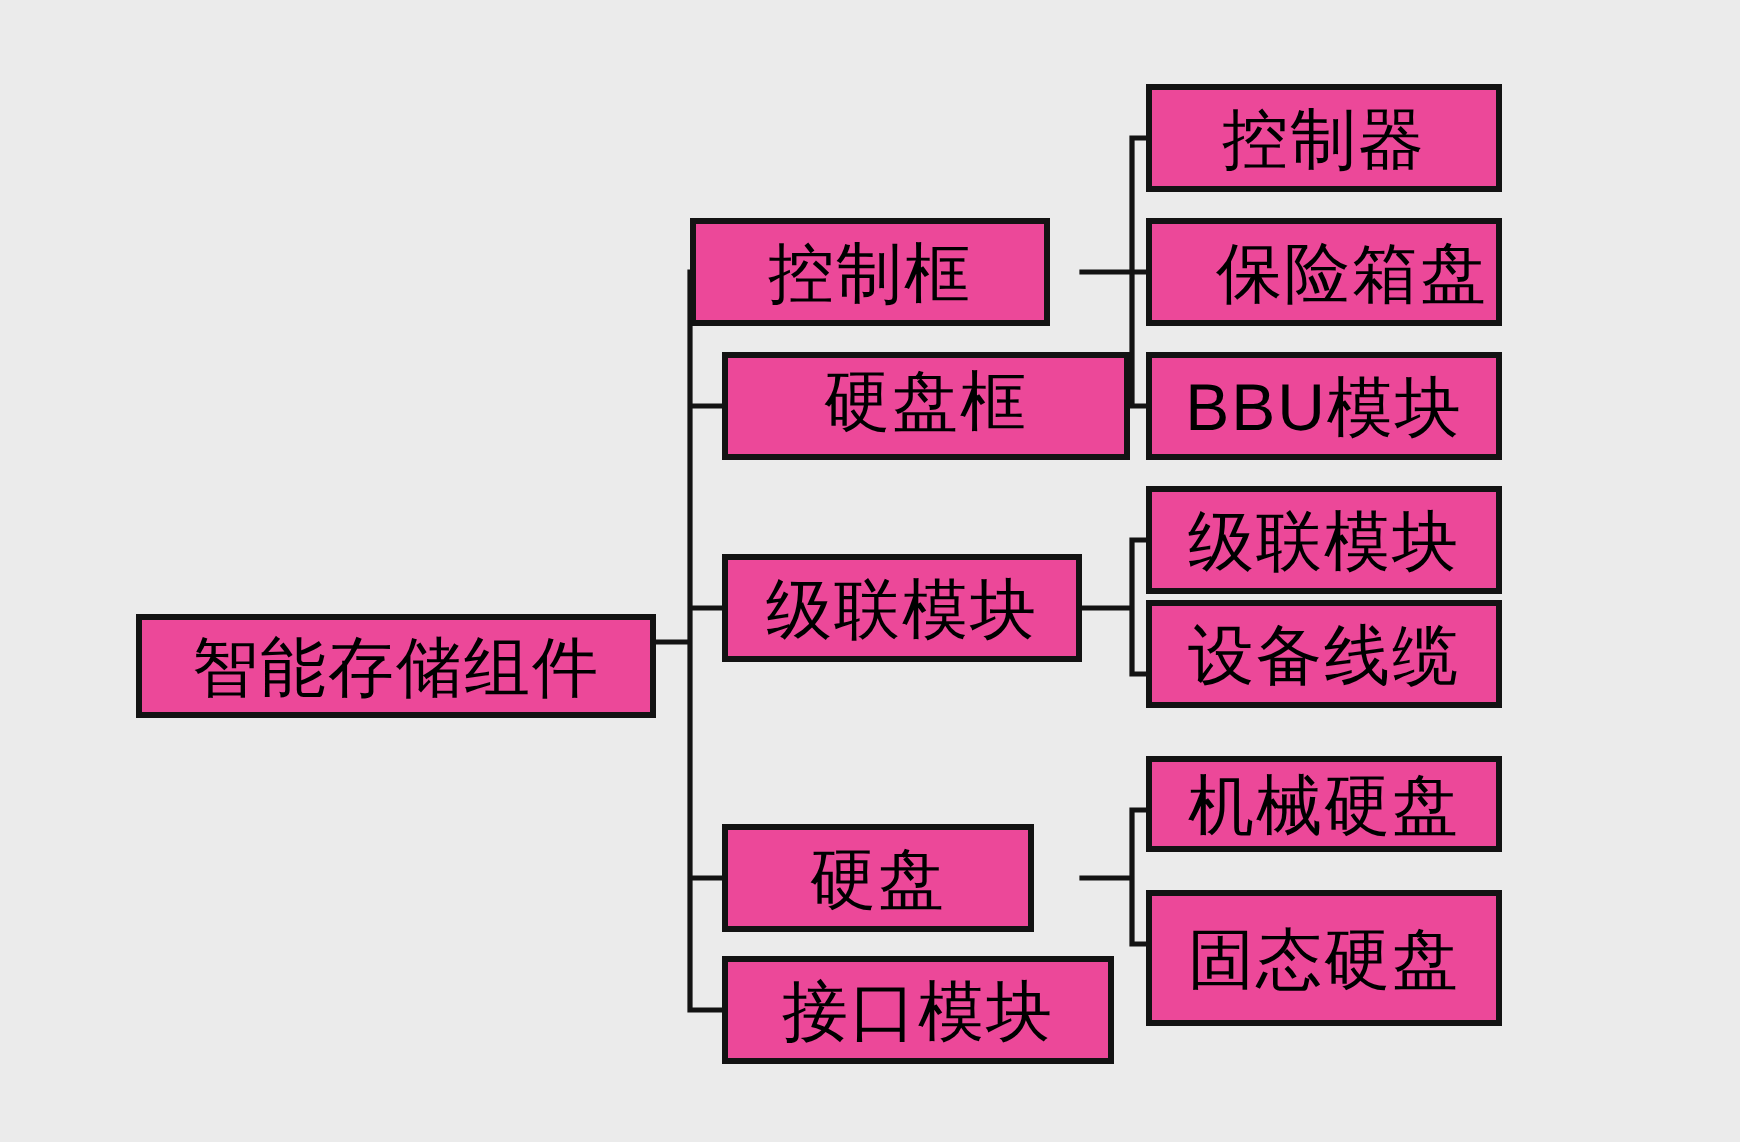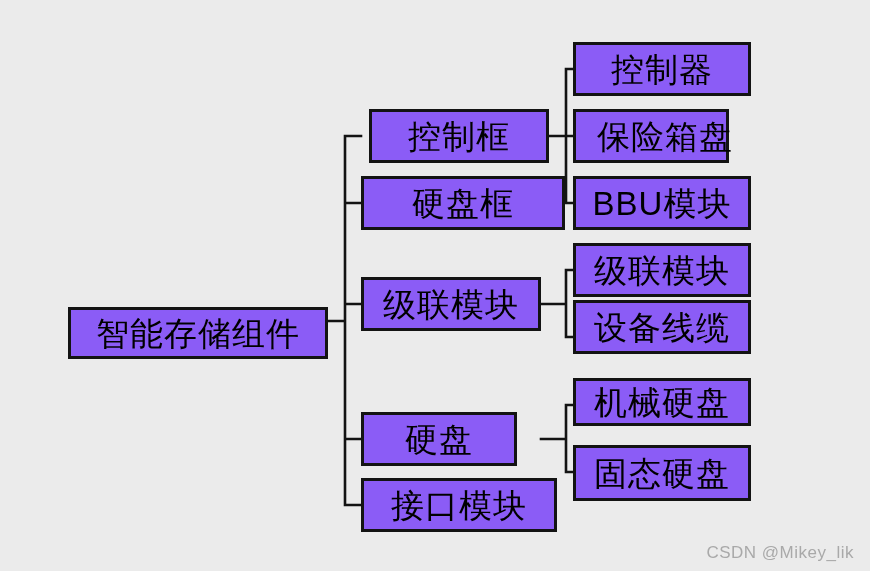--- a/index.html
+++ b/index.html
@@ -19,21 +19,21 @@
     position: absolute;
     left: 0;
     top: 0;
     width: 870px;
     height: 571px;
   }
   .node {
     position: absolute;
     box-sizing: border-box;
     border: 3px solid #131313;
-    background: #8b5cf6;
+    background: #ec4899;
     display: flex;
     align-items: center;
     justify-content: center;
     font-size: 33px;
     color: #000000;
     letter-spacing: 1px;
     white-space: nowrap;
     line-height: 1;
   }
   .watermark {
@@ -54,39 +54,38 @@
     <path d="M328 321 H345
              M345 136 V505
              M345 136 H361  M345 203 H361  M345 304 H361  M345 439 H361  M345 505 H361
              M541 136 H566  M566 69 V203   M566 69 H573   M566 136 H573  M566 203 H573
              M541 304 H566  M566 270 V337  M566 270 H573  M566 337 H573
              M541 439 H566  M566 405 V472  M566 405 H573  M566 472 H573" fill="none" stroke="#131313" stroke-width="2.6" stroke-linecap="square"></path>
   </svg>
 
   <div class="node" style="left:68px; top:307px; width:260px; height:52px;">智能存储组件</div>
 
-  <div class="node" style="left:369px; top:109px; width:180px; height:54px;">控制框</div>
+  <div class="node" style="left:345px; top:109px; width:180px; height:54px;">控制框</div>
 
-  <div class="node" style="left:361px; top:176px; width:204px; height:54px;">硬盘框</div>
+  <div class="node" style="left:361px; top:176px; width:204px; height:54px;font-family:Liberation Mono, monospace;">硬盘框</div>
 
   <div class="node" style="left:361px; top:277px; width:180px; height:54px;">级联模块</div>
 
   <div class="node" style="left:361px; top:412px; width:156px; height:54px;">硬盘</div>
 
   <div class="node" style="left:361px; top:478px; width:196px; height:54px;">接口模块</div>
 
   <div class="node" style="left:573px; top:42px; width:178px; height:54px;">控制器</div>
 
-  <div class="node" style="left:573px; top:109px; width:156px; height:54px;padding-left:28px;">保险箱盘</div>
+  <div class="node" style="left:573px; top:109px; width:178px; height:54px;padding-left:28px;">保险箱盘</div>
 
   <div class="node" style="left:573px; top:176px; width:178px; height:54px;">BBU模块</div>
 
   <div class="node" style="left:573px; top:243px; width:178px; height:54px;">级联模块</div>
 
   <div class="node" style="left:573px; top:300px; width:178px; height:54px;">设备线缆</div>
 
   <div class="node" style="left:573px; top:378px; width:178px; height:48px;">机械硬盘</div>
 
-  <div class="node" style="left:573px; top:445px; width:178px; height:56px;">固态硬盘</div>
+  <div class="node" style="left:573px; top:445px; width:178px; height:68px;">固态硬盘</div>
 
-  <div class="watermark">CSDN @Mikey_lik</div>
 
 </div>
 
 </body></html>

